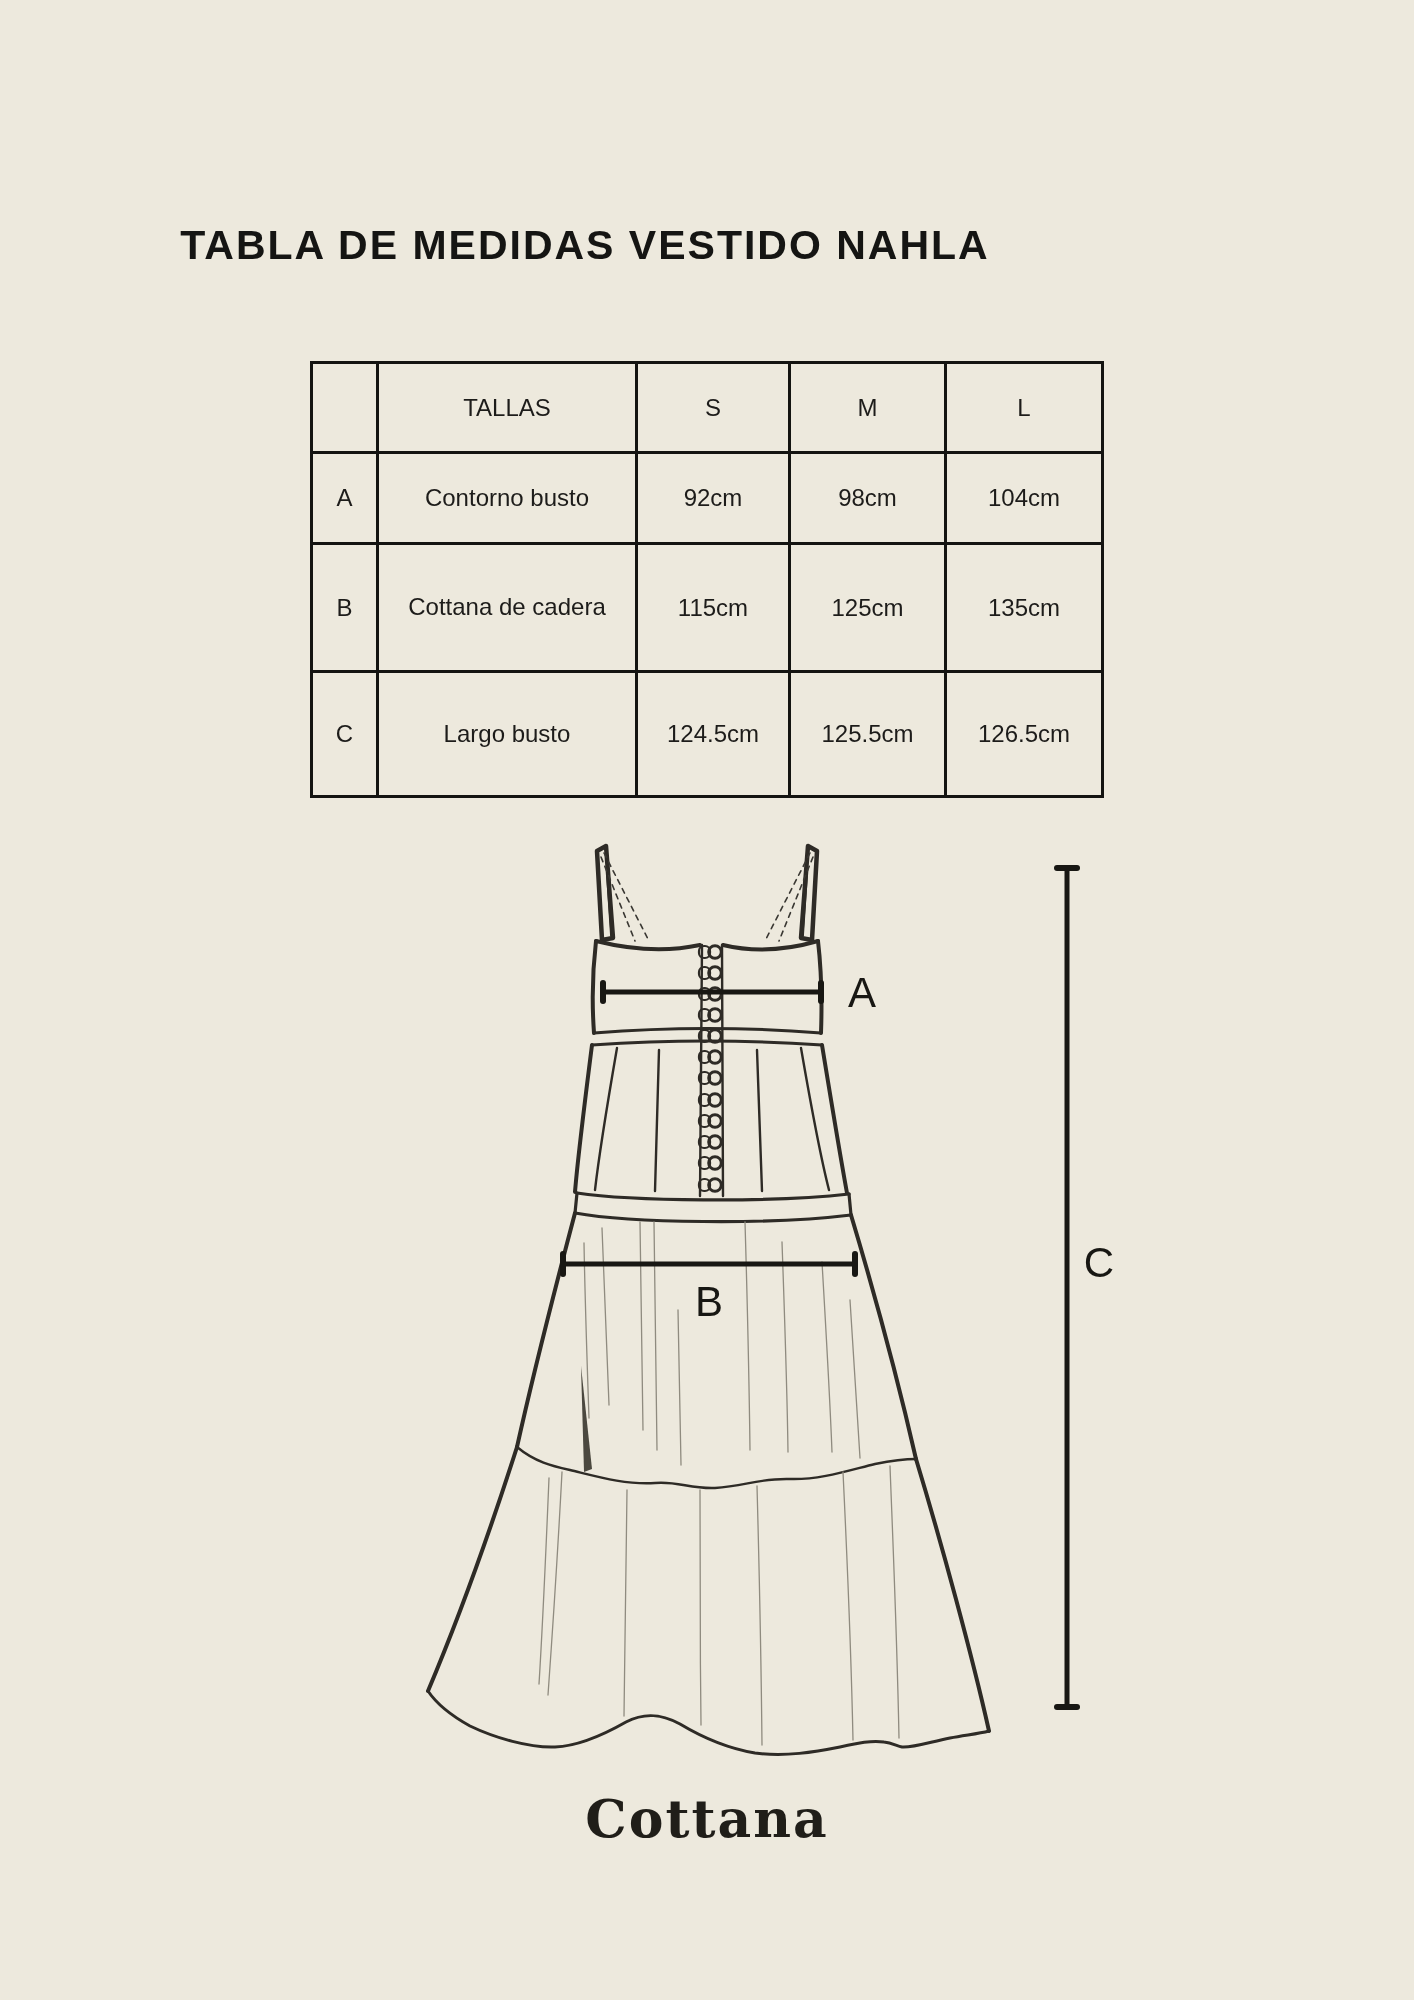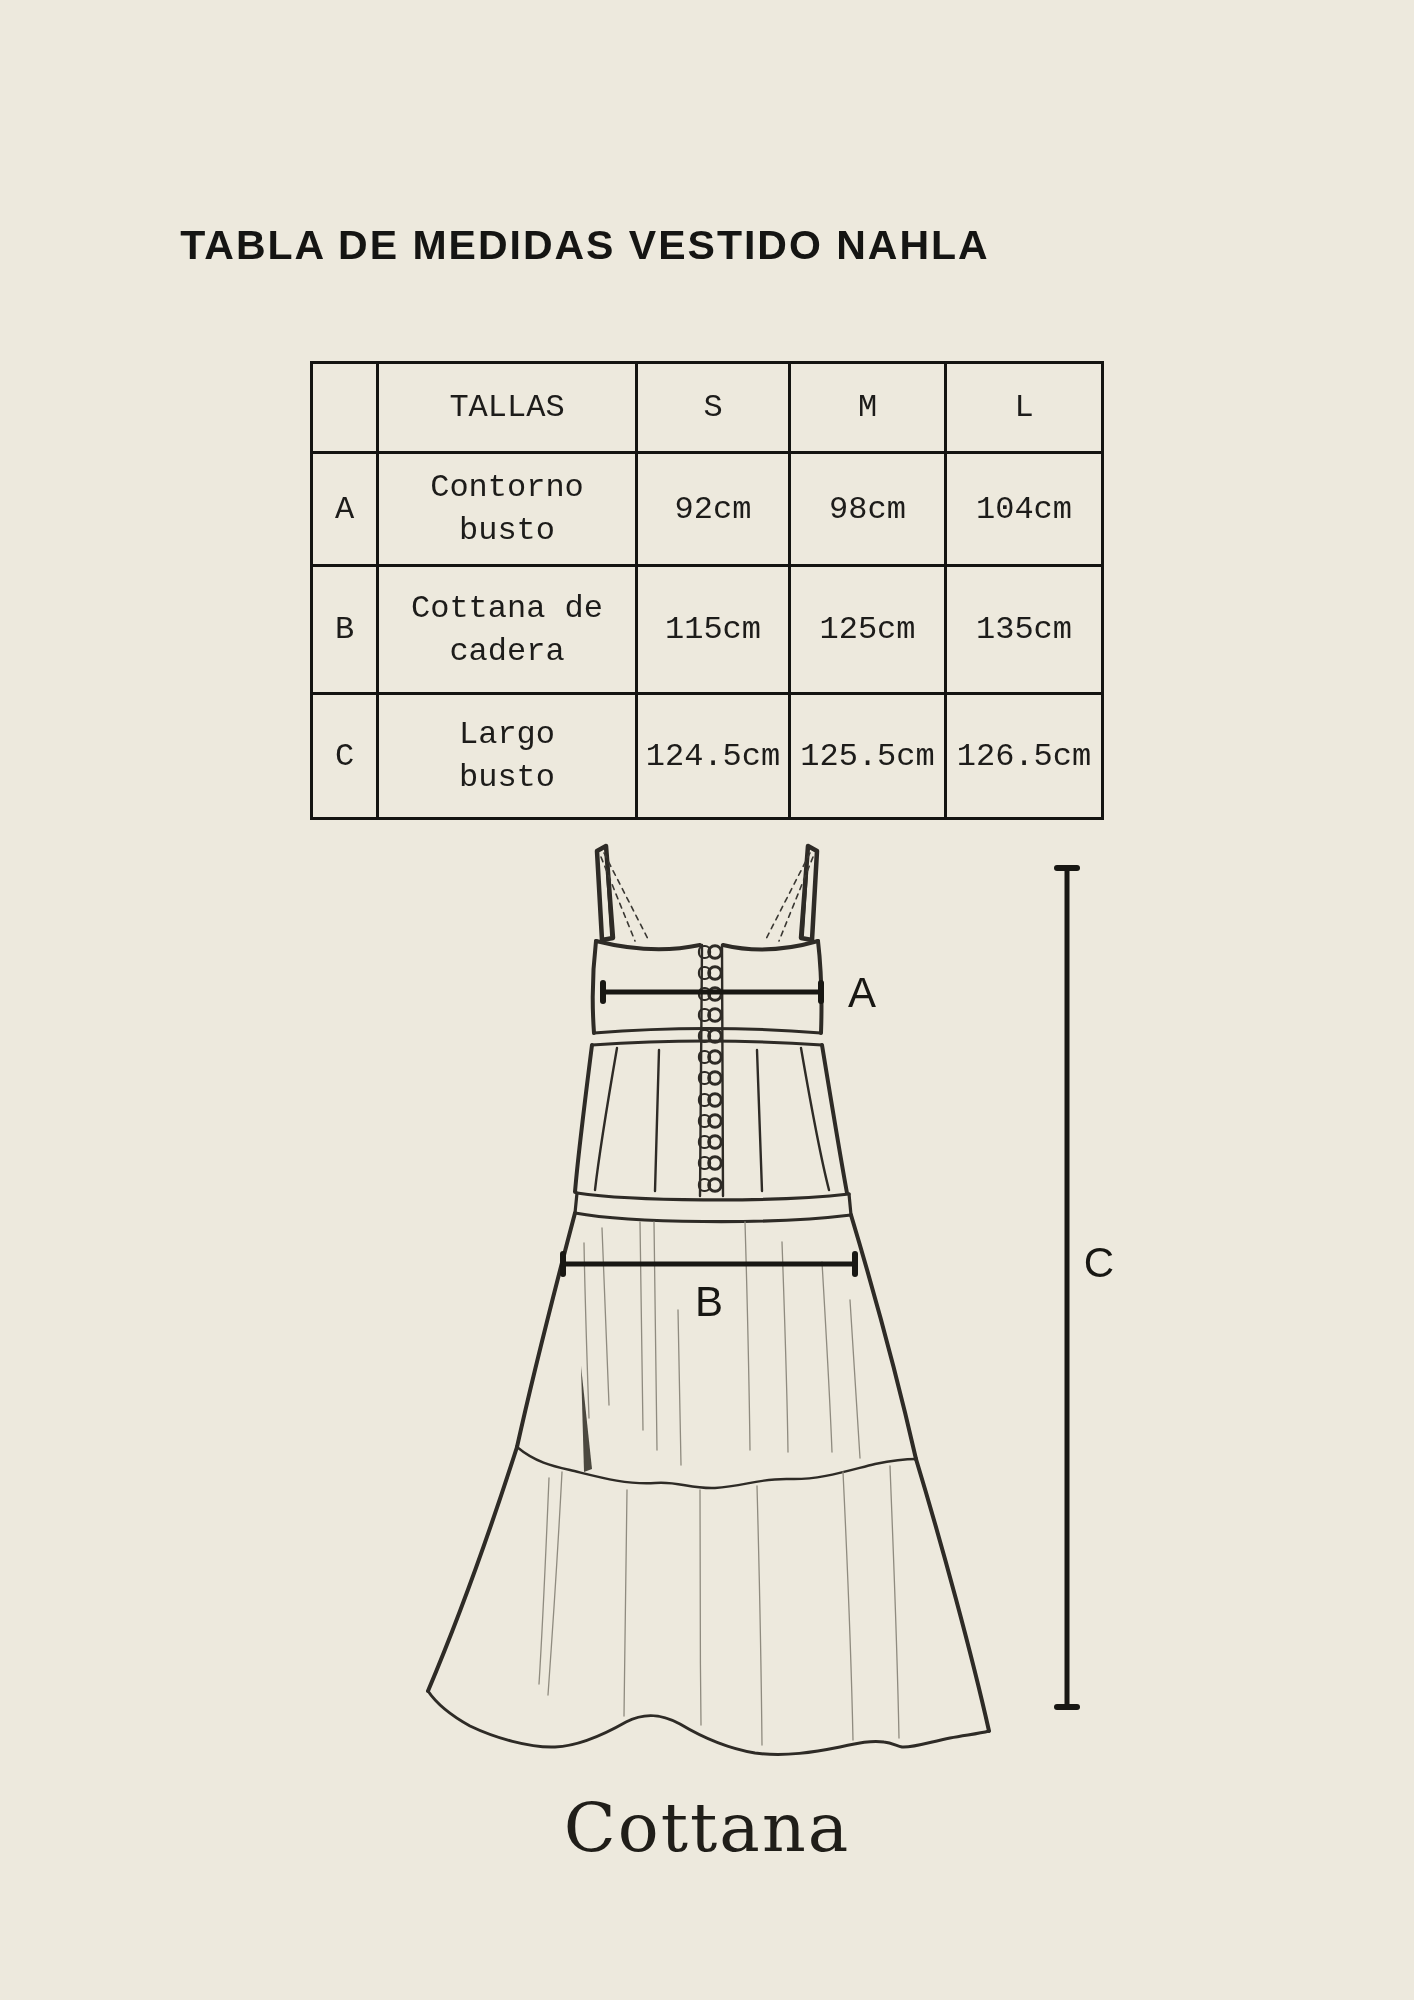--- a/index.html
+++ b/index.html
@@ -19,35 +19,34 @@
   }
   .table-wrap{position:absolute;left:310px;top:361px;}
   table.size-table{
     border-collapse:collapse;
     table-layout:fixed;
     width:791px;
   }
   table.size-table th, table.size-table td{
     border:3.5px solid #141411;
     text-align:center;vertical-align:middle;
-    font-size:32px;font-weight:400;color:#1d1c1a;
+    font-size:24px;font-weight:400;color:#1d1c1a;
     padding:0;
-    font-family:Liberation Mono, monospace;
   }
   table.size-table tr.r-head{height:90px;}
   table.size-table tr.r-a{height:91px;}
   table.size-table tr.r-b{height:128px;}
   table.size-table tr.r-c{height:125px;}
   .label-inner{max-width:210px;margin:12px auto;line-height:1.35;}
   svg.diagram{position:absolute;left:0;top:0;}
   .brand-logo{
     position:absolute;top:1788px;left:0;width:1414px;
     text-align:center;
     font-family:"DejaVu Serif", serif;
-    font-size:68px;font-weight:400;letter-spacing:2px;
+    font-size:52px;font-weight:700;letter-spacing:2px;
     color:#201E19;
   }
   .meas-label{
     font-family:"Liberation Sans", sans-serif;
     font-size:42px;fill:#181713;
   }
 </style>
 </head>
 <body>
 

